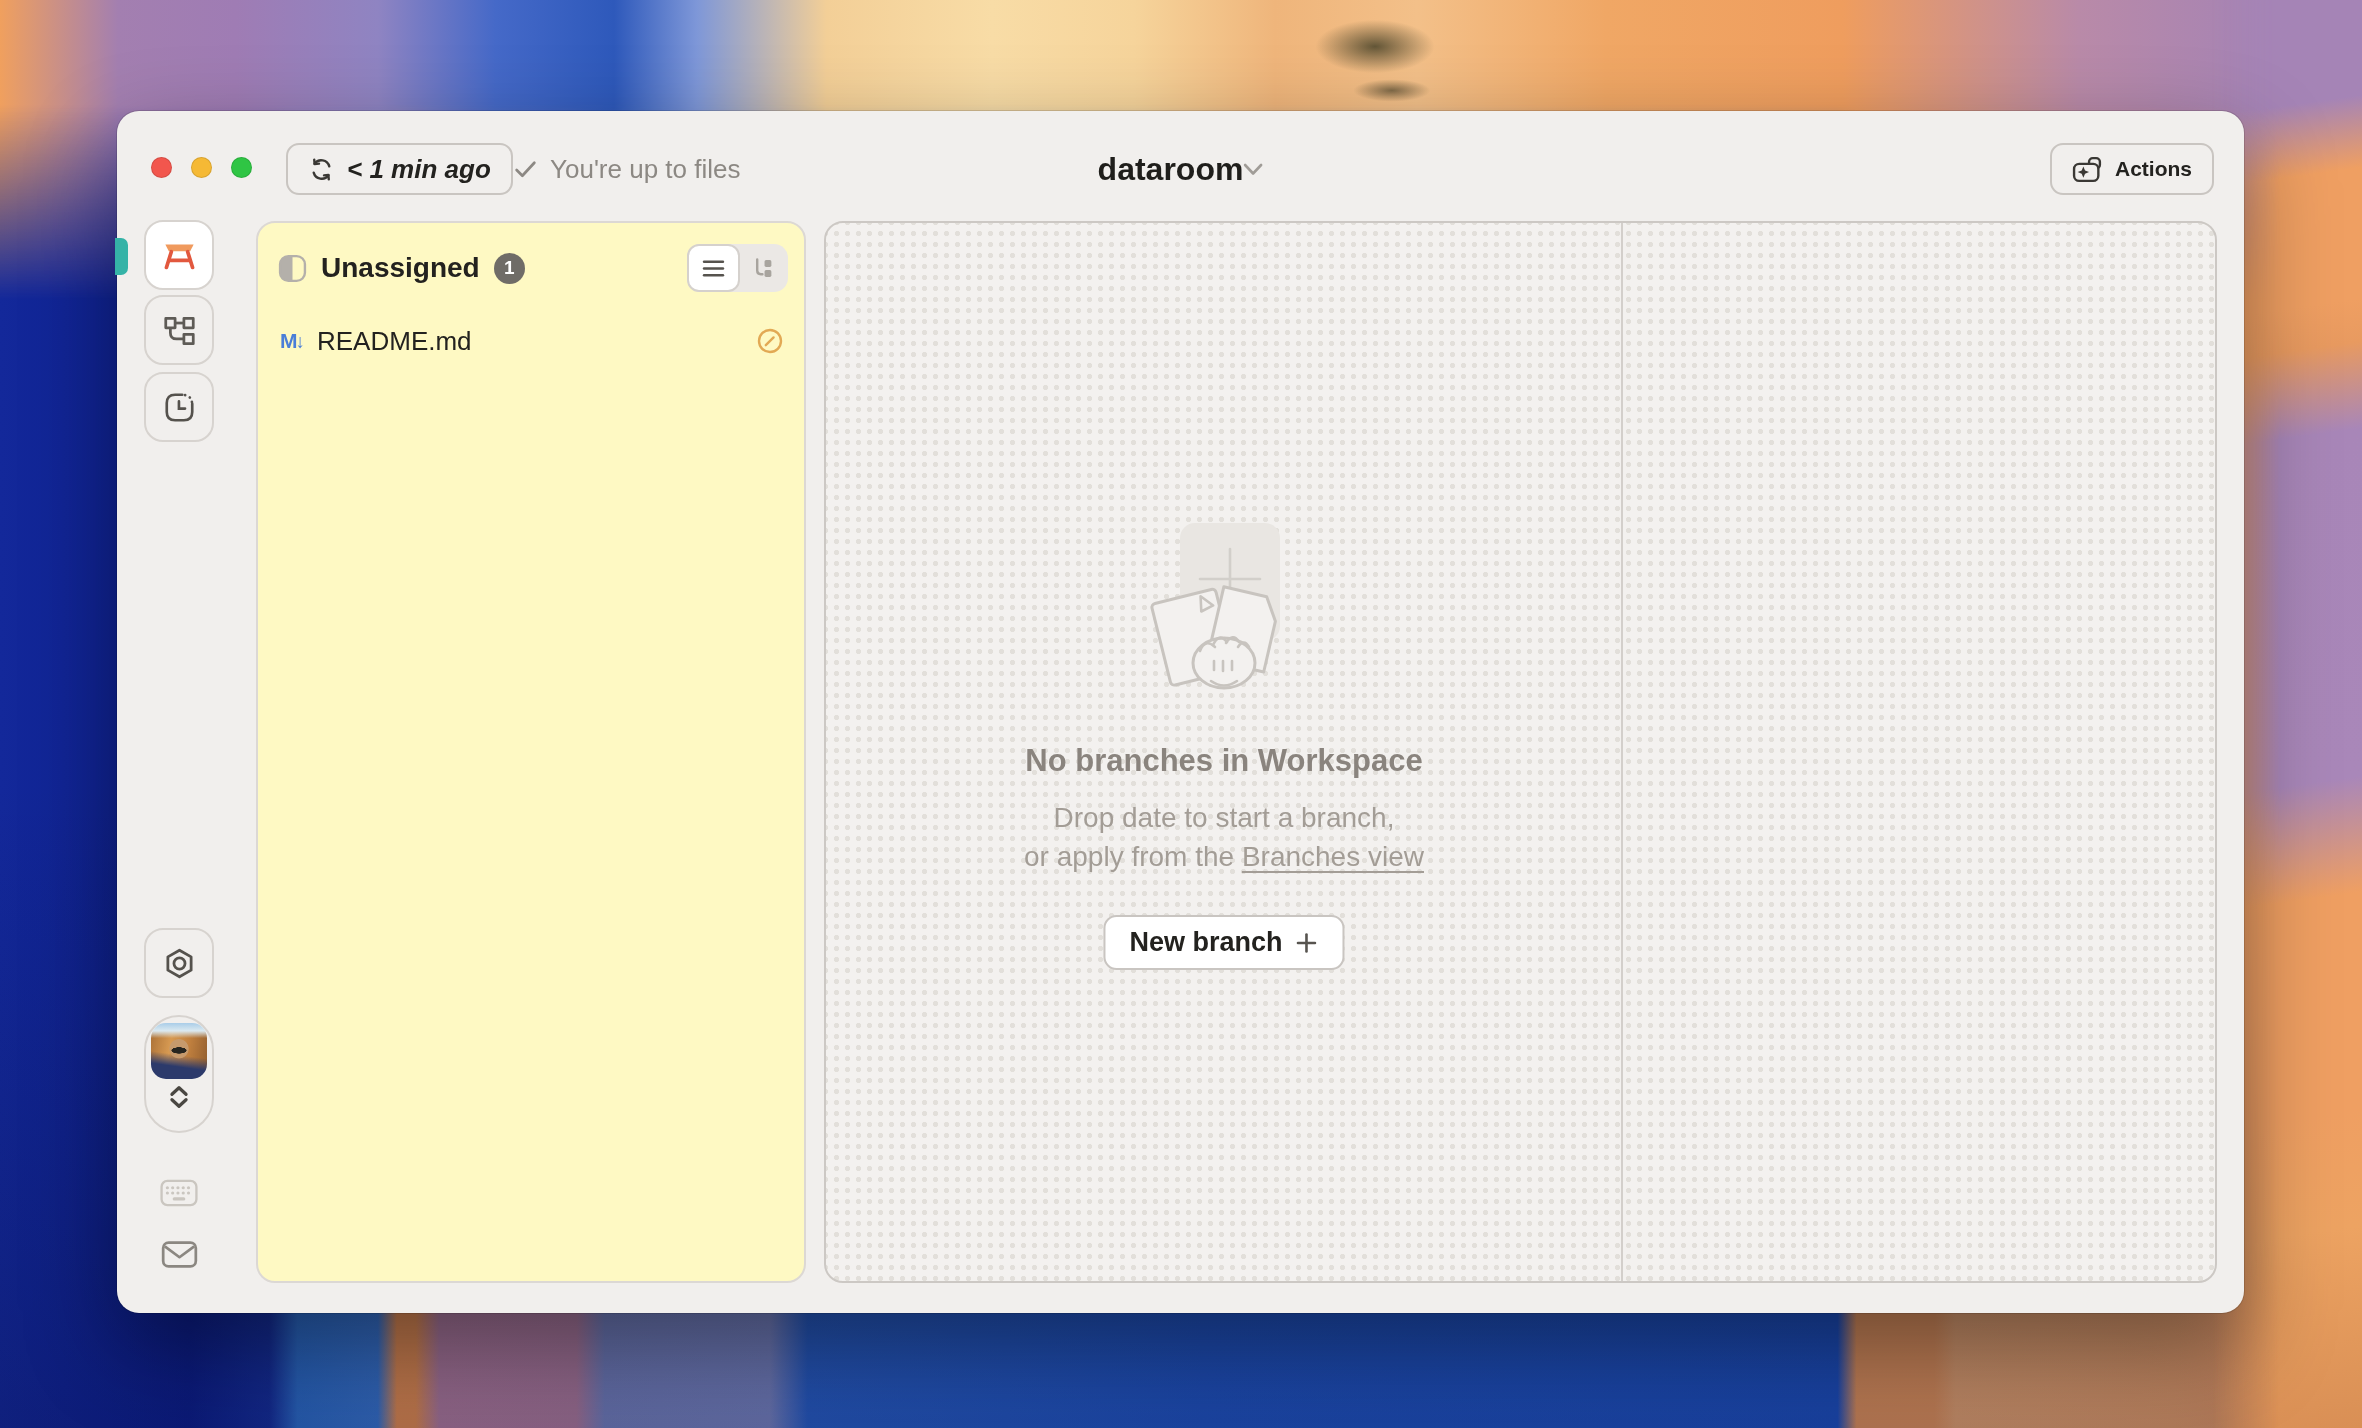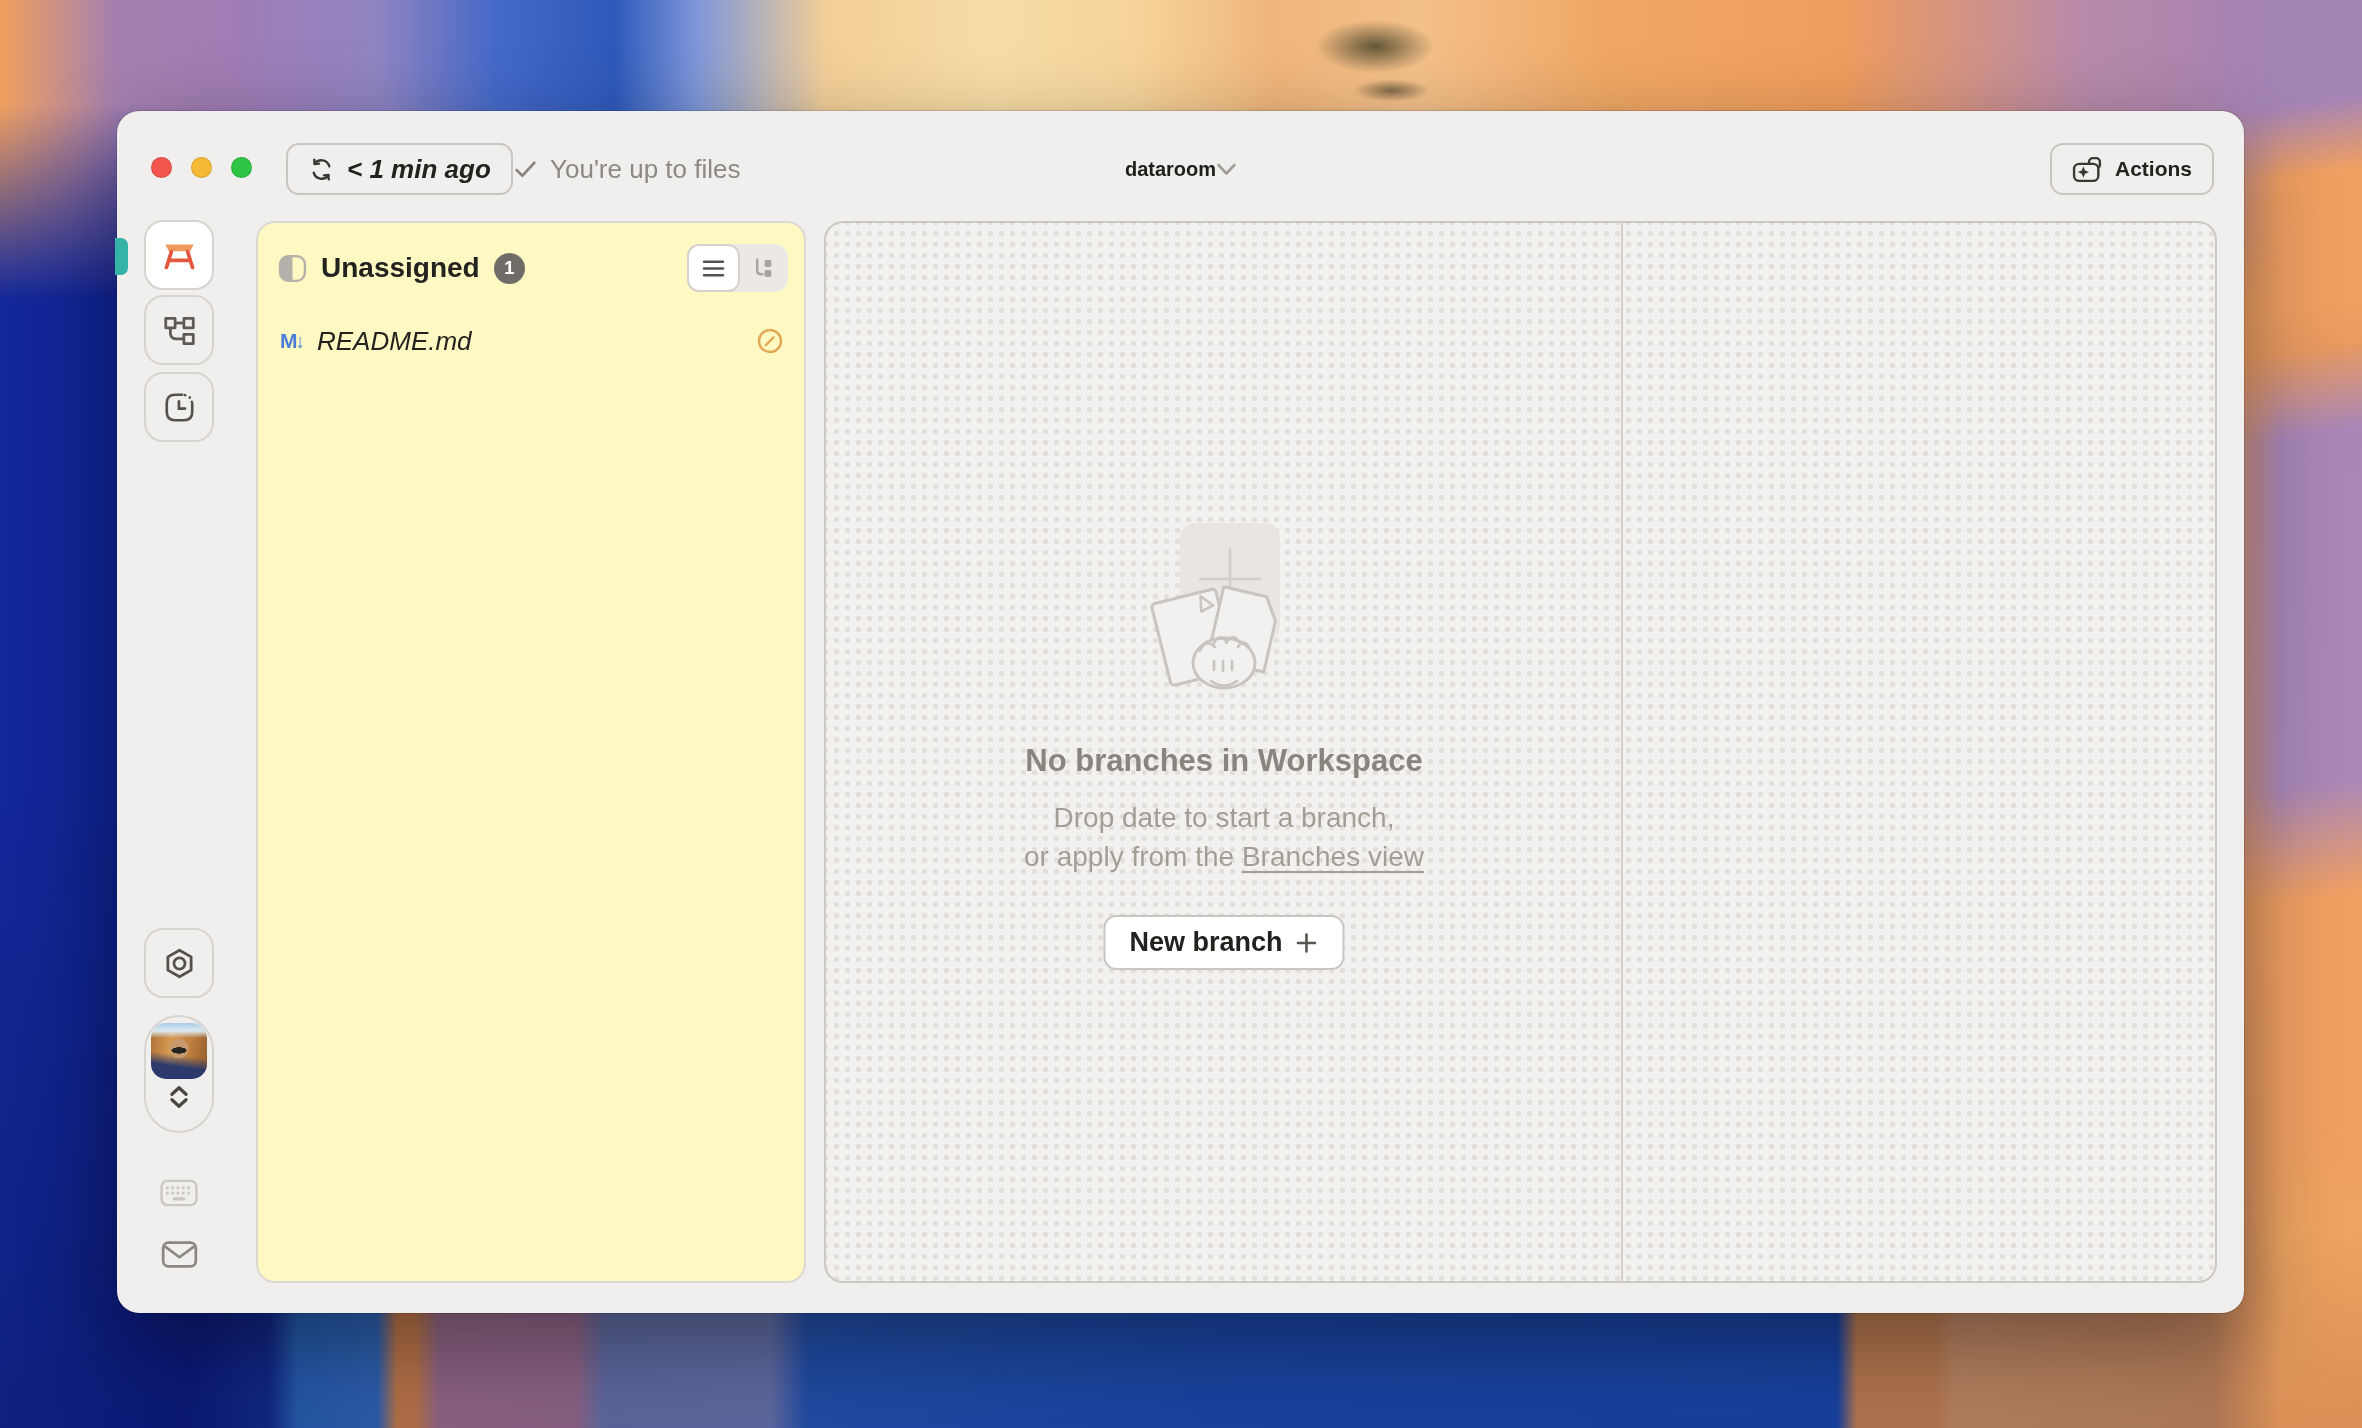--- a/index.html
+++ b/index.html
@@ -52,21 +52,21 @@
 
   .btn { display:inline-flex; align-items:center; justify-content:center; gap:12px;
     border:2px solid #c9c5c1; border-radius:13px; background:transparent; cursor:pointer;
     font-family:"Liberation Sans", sans-serif; color:#23221f; }
   .sync-btn { position:absolute; left:169px; top:32px; height:52px; padding:0 20px;
     font-size:26px; font-weight:700;font-style:italic; }
   .uptodate { position:absolute; left:396px; top:32px; height:52px; display:flex;
     align-items:center; gap:12px; font-size:26px; color:#8c8883; }
   .project { position:absolute; left:50%; top:32px; transform:translateX(-50%);
     height:52px; display:flex; align-items:center; cursor:pointer;
-    font-size:20px; font-weight:700; color:#1f1e1b; }
+    font-size:32px; font-weight:700; color:#1f1e1b; }
   .actions-btn { position:absolute; right:30px; top:32px; height:52px; padding:0 20px;
     font-size:21px; font-weight:700; }
 
   
   .teal-tab { position:absolute; left:-2px; top:127px; width:13px; height:37px;
     background:#35b3a7; border-radius:0 7px 7px 0; }
   .rail-btn { position:absolute; left:27px; width:70px; height:70px; border-radius:19px;
     border:2px solid #d7d3cf; background:transparent; display:flex; align-items:center;
     justify-content:center; cursor:pointer; }
   .rail-btn.active { background:#ffffff; }
@@ -95,21 +95,21 @@
   .seg { margin-left:auto; width:101px; height:48px; background:#ebe8e5; border-radius:14px;
     display:flex; padding:0; }
   .seg-btn { flex:1; display:flex; align-items:center; justify-content:center;
     border:none; background:transparent; border-radius:12px; cursor:pointer; }
   .seg-btn.active { background:#ffffff; border:2px solid #d5d1cd; }
   .file-row { position:absolute; left:8px; right:8px; top:92px; height:52px;
     display:flex; align-items:center; padding:0 12px 0 14px; gap:12px; border-radius:10px; cursor:pointer; }
   .md-ic { display:flex; align-items:baseline; color:#4a7ed8; font-weight:700; }
   .md-ic .m { font-size:21px; letter-spacing:-1px; }
   .md-ic .arr { font-size:19px; margin-left:-1px; }
-  .file-name { font-size:26px; color:#23221f;font-style:italic; }
+  .file-name { font-size:26px; color:#23221f; }
   .file-status { margin-left:auto; display:flex; }
   .commit-btn { position:absolute; left:15px; bottom:27px; width:509px; height:57px;
     border-radius:16px; font-size:26px; font-weight:700; background:#fff; }
 
   
   .canvas { position:absolute; left:707px; top:110px; width:1393px; height:1062px;
     background-color:#f3f1ef; border:2px solid #ccc8c4; border-radius:19px;
     background-image:radial-gradient(circle, #e2dfda 2.4px, transparent 2.9px);
     background-size:11px 11px; background-position:5px 5px; overflow:hidden; }
   .canvas-divider { position:absolute; left:795px; top:0; bottom:0; width:2px; background:#d3cfcb; }

